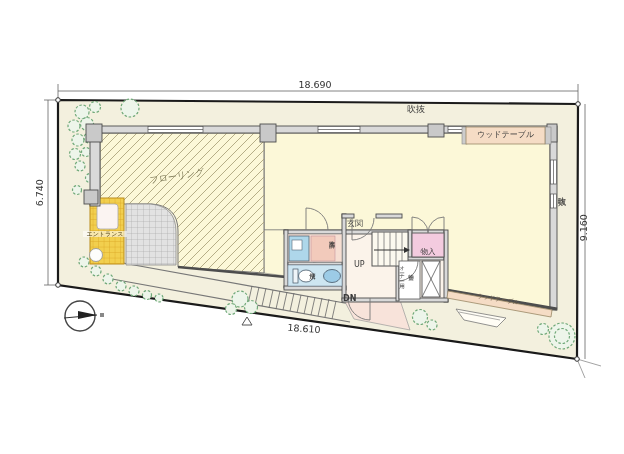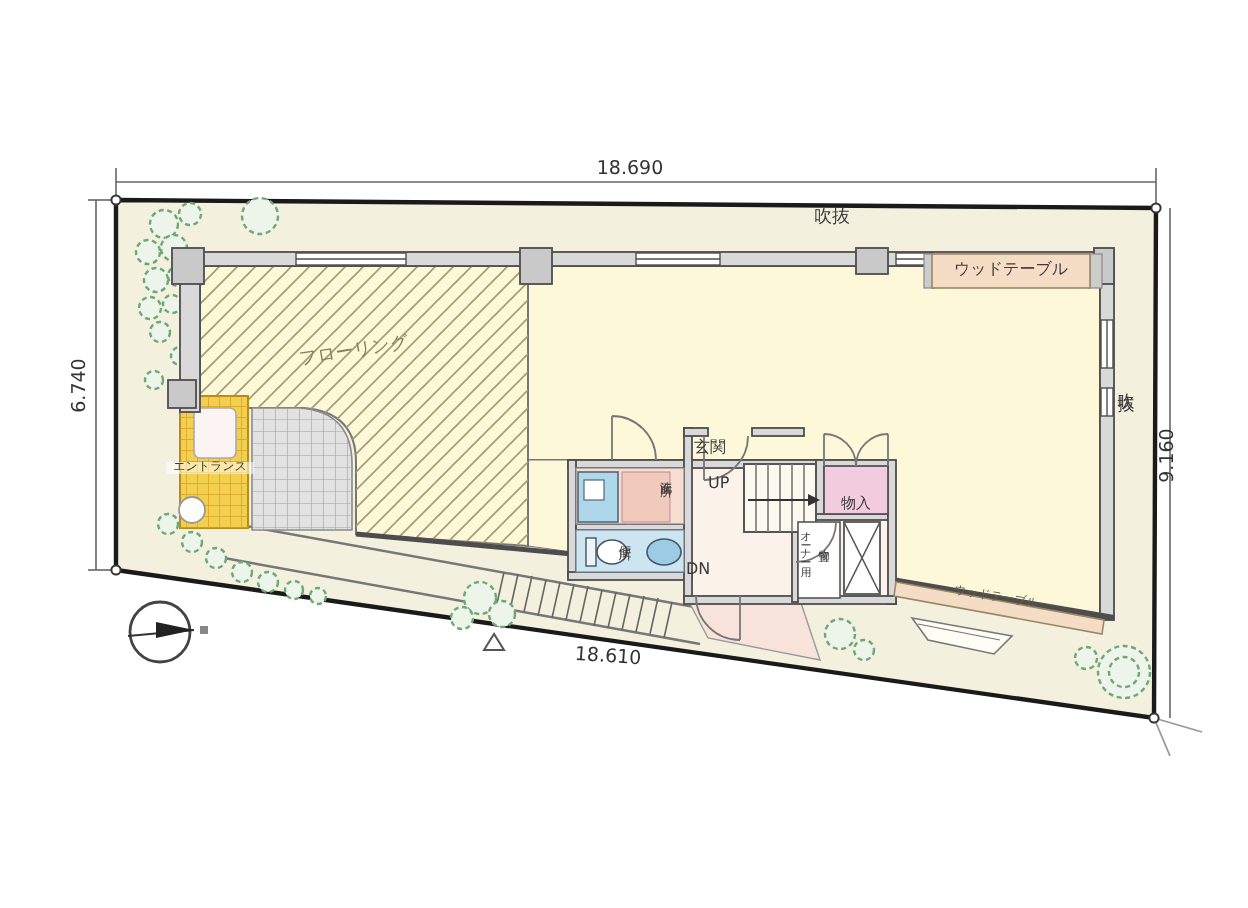--- a/index.html
+++ b/index.html
@@ -229,22 +229,22 @@
 <div class="lbl vert" style="left:558px;top:190px;font-size:8.5px;">吹抜</div>
 
 <div class="lbl c" style="left:466px;top:131px;width:79px;font-size:8px;">ウッドテーブル</div>
 <div class="lbl c" style="left:458px;top:296px;width:80px;font-size:6px;transform:rotate(9.5deg);color:#6c5b4a;">ウッドテーブル</div>
 
 <div class="lbl c" style="left:132px;top:172px;width:90px;font-size:9px;transform:rotate(-9deg);color:#85805e;">フローリング</div>
 
 <div class="lbl c" style="left:83px;top:231px;width:44px;font-size:6px;color:#4a3c10;background:rgba(255,255,255,0.55);">エントランス</div>
 
 <div class="lbl c" style="left:340px;top:220px;width:30px;font-size:8px;">玄関</div>
-<div class="lbl" style="left:354px;top:238px;font-size:8px;">UP</div>
-<div class="lbl" style="left:343px;top:281px;font-size:8px;">DN</div>
+<div class="lbl" style="left:354px;top:261px;font-size:8px;">UP</div>
+<div class="lbl" style="left:343px;top:295px;font-size:8px;font-weight:bold;">DN</div>
 
 <div class="lbl c" style="left:412px;top:248px;width:32px;font-size:7.5px;">物入</div>
 <div class="lbl vert" style="left:309px;top:267px;font-size:6.5px;">便所</div>
 <div class="lbl vert" style="left:329px;top:236px;font-size:6px;">洗面所</div>
 <div class="lbl vert" style="left:399px;top:262px;font-size:5.5px;">オーナー用</div>
 <div class="lbl vert" style="left:408px;top:270px;font-size:5.5px;">物置</div>
 
 </div>
 
 </body></html>

